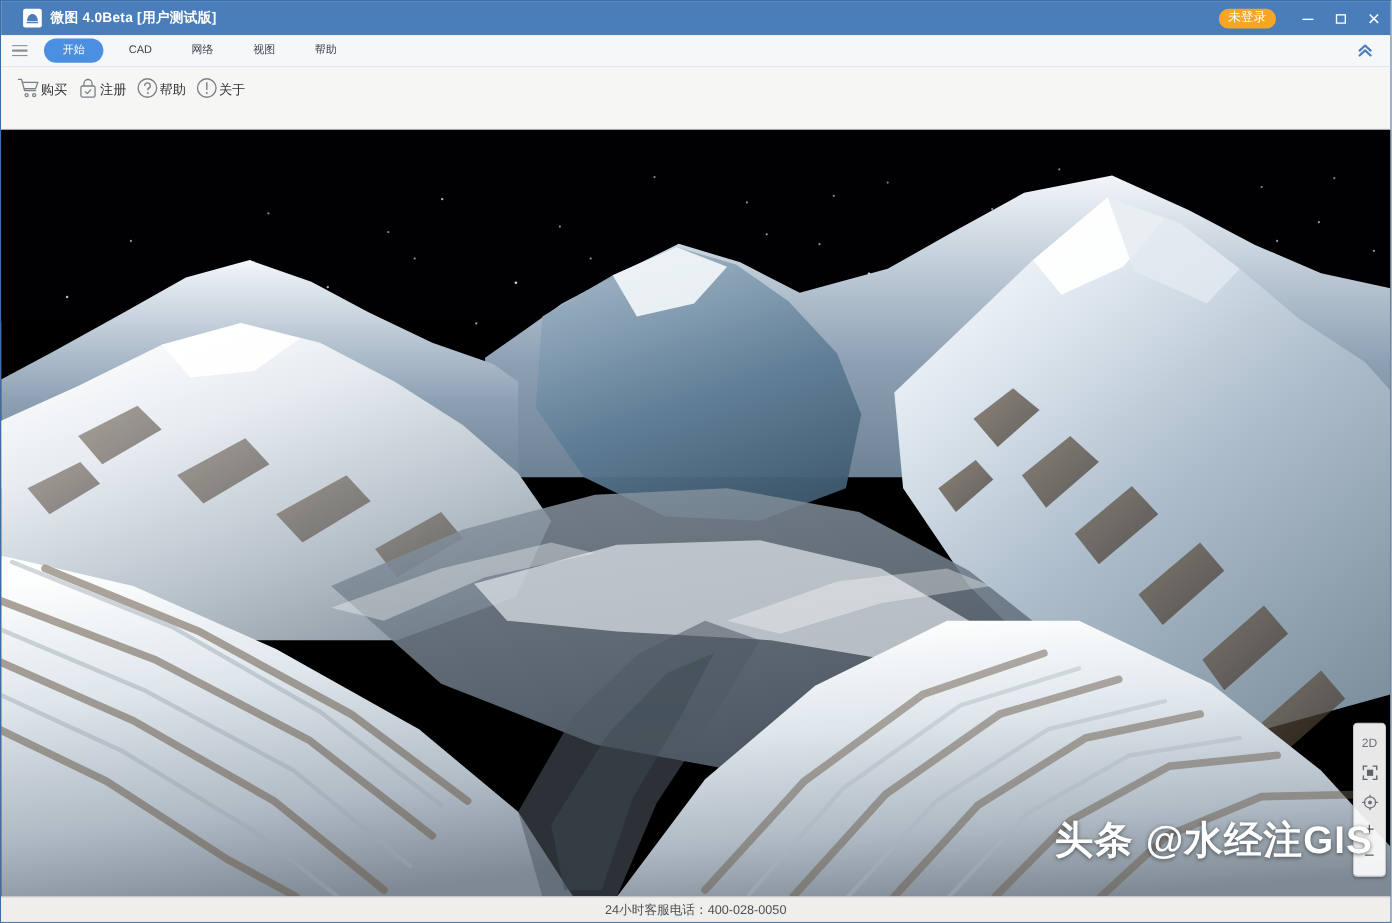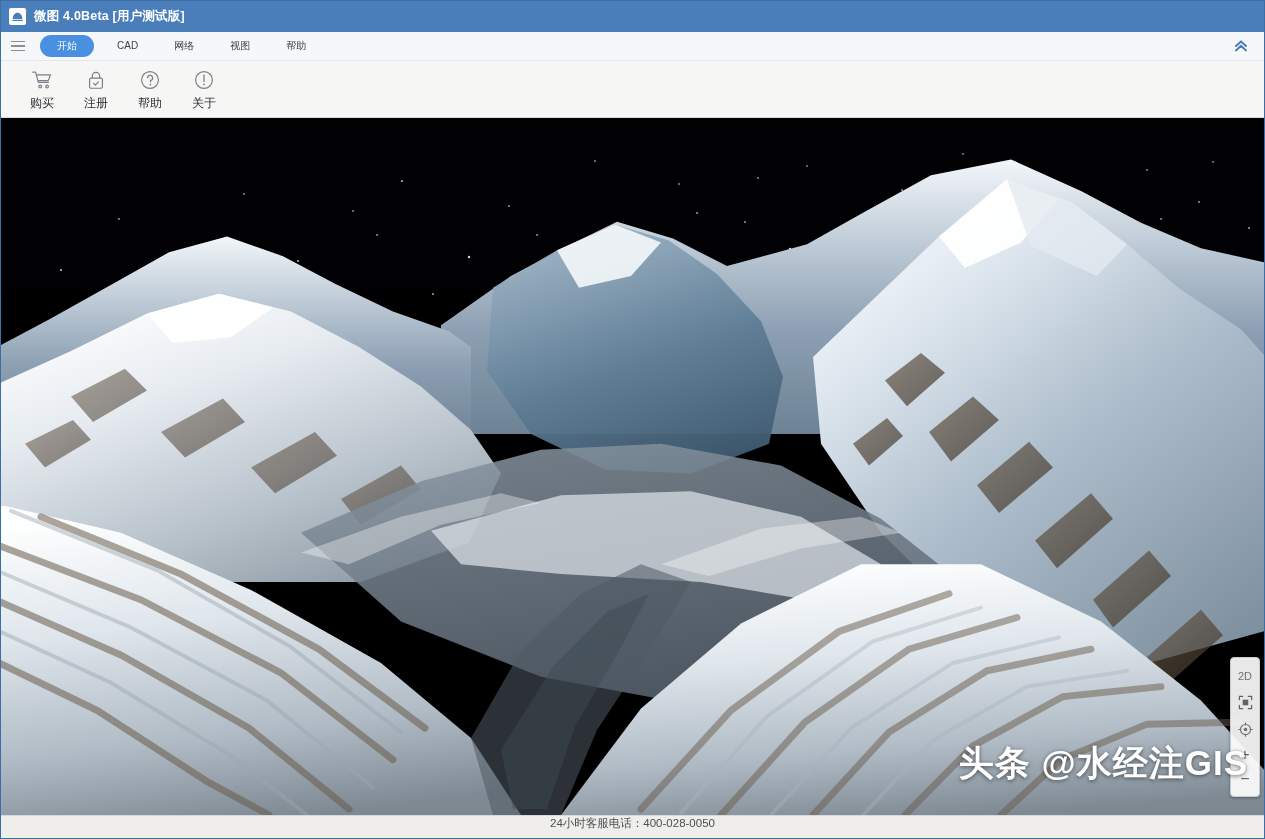--- a/index.html
+++ b/index.html
@@ -27,21 +27,21 @@
     overflow: hidden;
   }
 
   
   .titlebar {
     height: 31px;
     min-height: 31px;
     background: #4a7ebb;
     display: flex;
     align-items: center;
-    padding-left: 8px;
+    padding-left: 20px;
     color: #ffffff;
     position: relative;
     user-select: none;
   }
   .app-icon {
     width: 17px;
     height: 17px;
     background: #ffffff;
     border-radius: 2px;
     margin-right: 8px;
@@ -148,21 +148,21 @@
     background: #f6f6f4;
     border-bottom: 1px solid #d8dadd;
     display: flex;
     align-items: flex-start;
     padding-left: 14px;
     padding-top: 4px;
   }
   .ribbon-item {
     width: 54px;
     display: flex;
-    flex-direction: column;
+    flex-direction: row;
     align-items: center;
     cursor: pointer;
     padding-top: 3px;
     border-radius: 3px;
   }
   .ribbon-icon {
     height: 24px;
     display: flex;
     align-items: center;
     justify-content: center;
@@ -241,21 +241,21 @@
     pointer-events: none;
   }
 
   
   .statusbar {
     height: 22px;
     min-height: 22px;
     background: #efeeea;
     border-top: 1px solid #d6d8da;
     display: flex;
-    align-items: flex-start;
+    align-items: center;
     justify-content: center;
     position: relative;
   }
   .status-text {
     font-size: 11.5px;
     color: #4b5056;
     white-space: nowrap;
   }
 </style>
 </head>
@@ -265,20 +265,39 @@
 
   <div class="titlebar">
     <div class="app-icon">
       <svg width="13" height="13" viewBox="0 0 16 16" aria-hidden="true">
         <path d="M2 11.2 C2 6.4 5 3.4 8 3.4 C11 3.4 14 6.4 14 11.2 Z" fill="#4a7ebb"></path>
         <rect x="1.5" y="12" width="13" height="1.6" rx="0.6" fill="#4a7ebb"></rect>
       </svg>
     </div>
     <div class="title-text">微图 4.0Beta [用户测试版]</div>
 
+    <div class="titlebar-right">
+      <div class="login-badge">未登录</div>
+
+      <div class="win-btn">
+        <svg width="12" height="12" viewBox="0 0 12 12" aria-hidden="true">
+          <rect x="1" y="6" width="10" height="1.2" fill="#ffffff"></rect>
+        </svg>
+      </div>
+      <div class="win-btn">
+        <svg width="12" height="12" viewBox="0 0 12 12" aria-hidden="true">
+          <rect x="2" y="2.5" width="8" height="7.5" fill="none" stroke="#ffffff" stroke-width="1.2"></rect>
+        </svg>
+      </div>
+      <div class="win-btn close">
+        <svg width="12" height="12" viewBox="0 0 12 12" aria-hidden="true">
+          <path d="M2.2 2.2 L9.8 9.8 M9.8 2.2 L2.2 9.8" stroke="#ffffff" stroke-width="1.3" fill="none"></path>
+        </svg>
+      </div>
+    </div>
   </div>
 
   <div class="menubar">
     <div class="hamburger">
       <span></span>
         <span></span>
         <span></span>
     </div>
 
     <div class="tab active">

